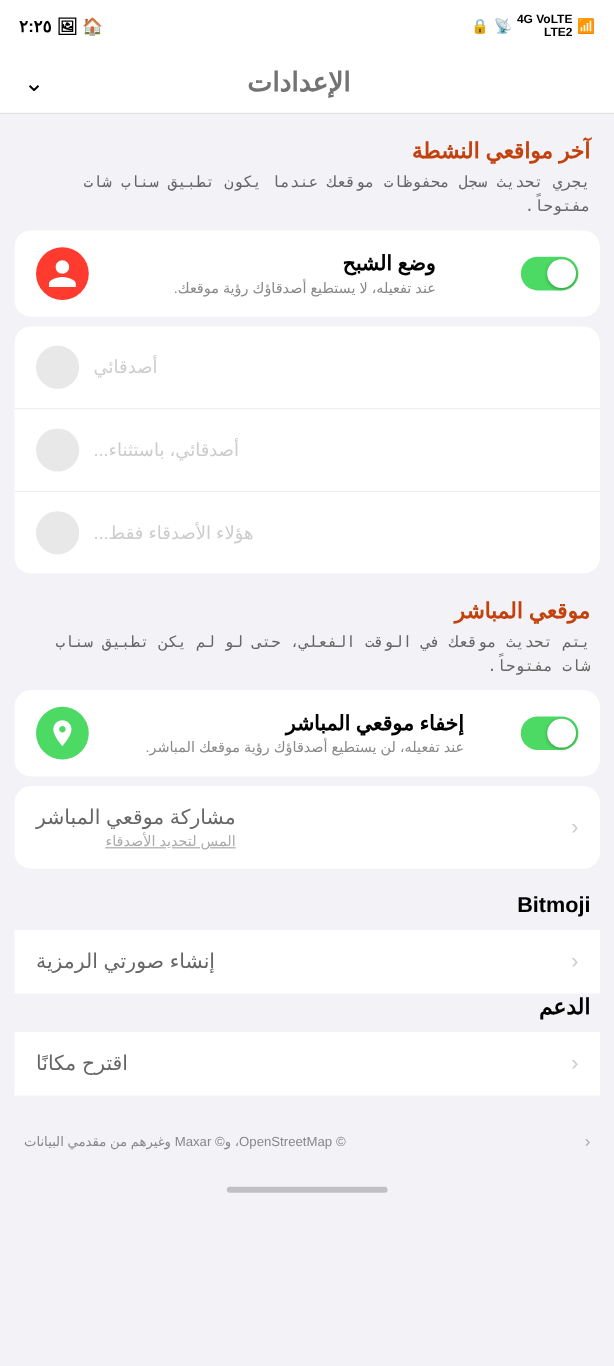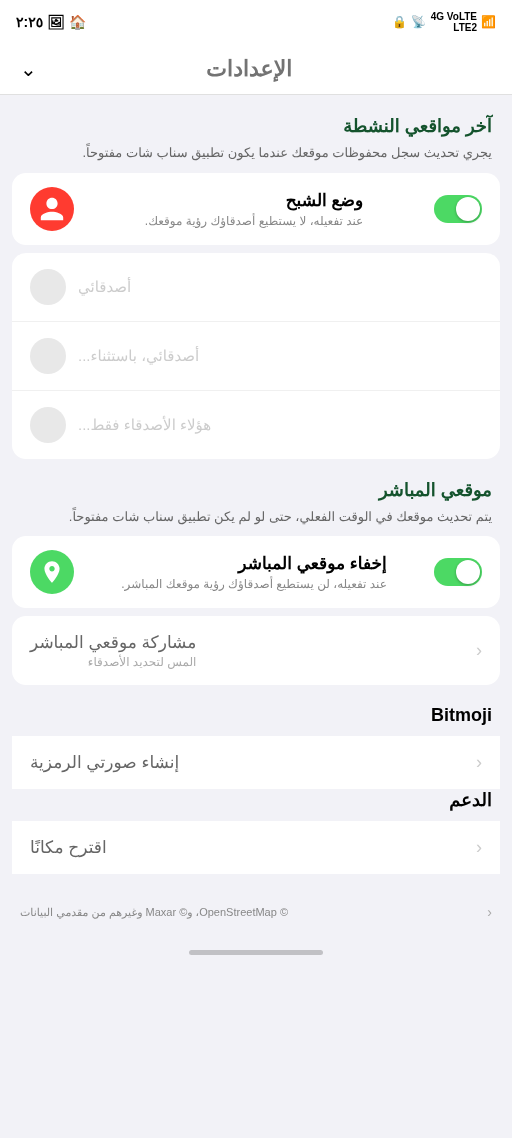--- a/index.html
+++ b/index.html
@@ -65,31 +65,32 @@
     }
 
     
     .section {
       margin-top: 20px;
     }
 
     .section-title {
       font-size: 18px;
       font-weight: 700;
-      color: #14532d;
+      color: #c2410c;
       text-align: right;
       padding: 0 20px 6px 20px;
     }
 
     .section-subtitle {
       font-size: 13px;
       color: #666;
       text-align: right;
       padding: 0 20px 10px 20px;
       line-height: 1.5;
+      font-family: Liberation Mono, monospace;
     }
 
     
     .card {
       background: white;
       border-radius: 14px;
       margin: 0 12px;
       overflow: hidden;
     }
 
@@ -237,20 +238,21 @@
     .nav-item-title {
       font-size: 17px;
       color: #666;
       font-weight: 500;
     }
 
     .nav-item-subtitle {
       font-size: 12px;
       color: #aaa;
       margin-top: 2px;
+      text-decoration: underline;
     }
 
     
     .bitmoji-section {
       margin-top: 20px;
     }
 
     .bitmoji-title {
       font-size: 18px;
       font-weight: 700;

